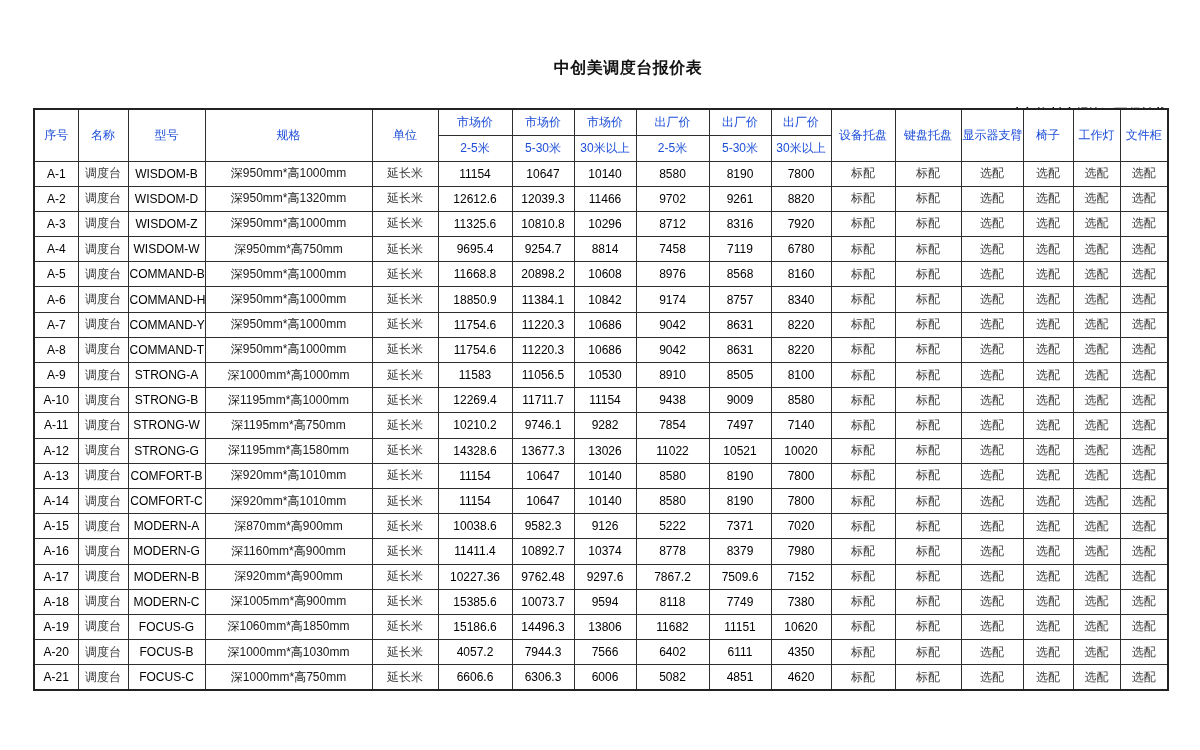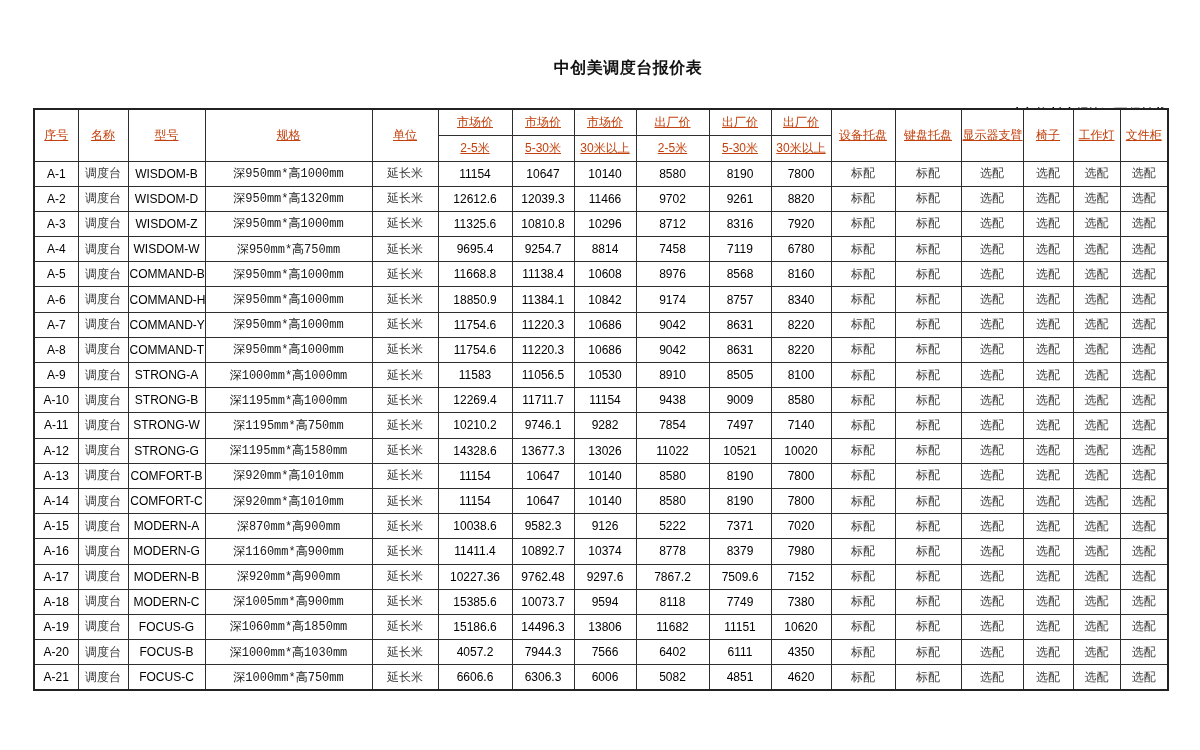--- a/index.html
+++ b/index.html
@@ -54,22 +54,22 @@
     font-size: 12px;
     font-weight: normal;
     overflow: hidden;
     white-space: nowrap;
     background: #fff;
   }
   thead tr { height: 26px; }
   tbody tr { height: 25.2px; }
   td.num, td.serial, td.model { color: #000; font-size: 12.5px; }
   td.cjk { color: #3a3a3a; }
-  td.spec { color: #1a1a1a; font-size: 12.5px; font-family: Liberation Mono, monospace; }
-  th { color: #c2410c; text-decoration: underline; }
+  td.spec { color: #1a1a1a; font-size: 12.5px; }
+  th { color: #1d4ed8; }
 </style>
 </head>
 <body>
 
 <div class="page">
 
   <div class="title">中创美调度台报价表</div>
 
   <div class="notice">内部资料未经许可不得转载</div>
 
@@ -199,21 +199,21 @@
           <td class="cjk">选配</td>
           <td class="cjk">选配</td>
         </tr>
         <tr>
           <td class="serial">A-5</td>
           <td class="cjk">调度台</td>
           <td class="model">COMMAND-B</td>
           <td class="spec">深950mm*高1000mm</td>
           <td class="cjk">延长米</td>
           <td class="num">11668.8</td>
-          <td class="num">11138.4</td>
+          <td class="num">20898.2</td>
           <td class="num">10608</td>
           <td class="num">8976</td>
           <td class="num">8568</td>
           <td class="num">8160</td>
           <td class="cjk">标配</td>
           <td class="cjk">标配</td>
           <td class="cjk">选配</td>
           <td class="cjk">选配</td>
           <td class="cjk">选配</td>
           <td class="cjk">选配</td>

